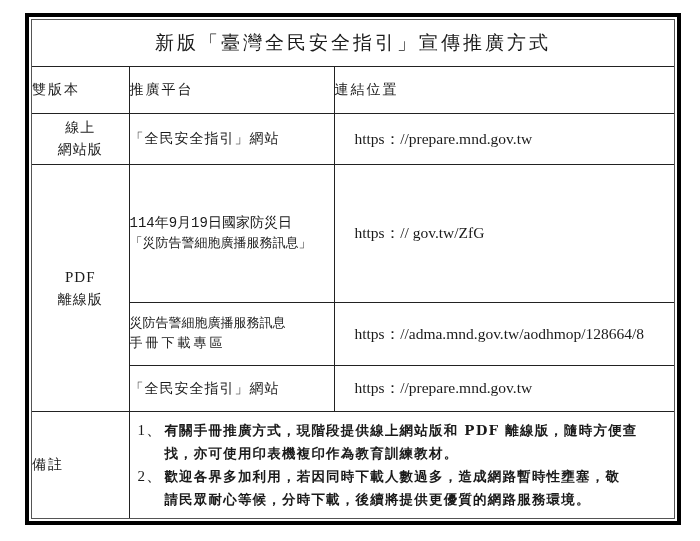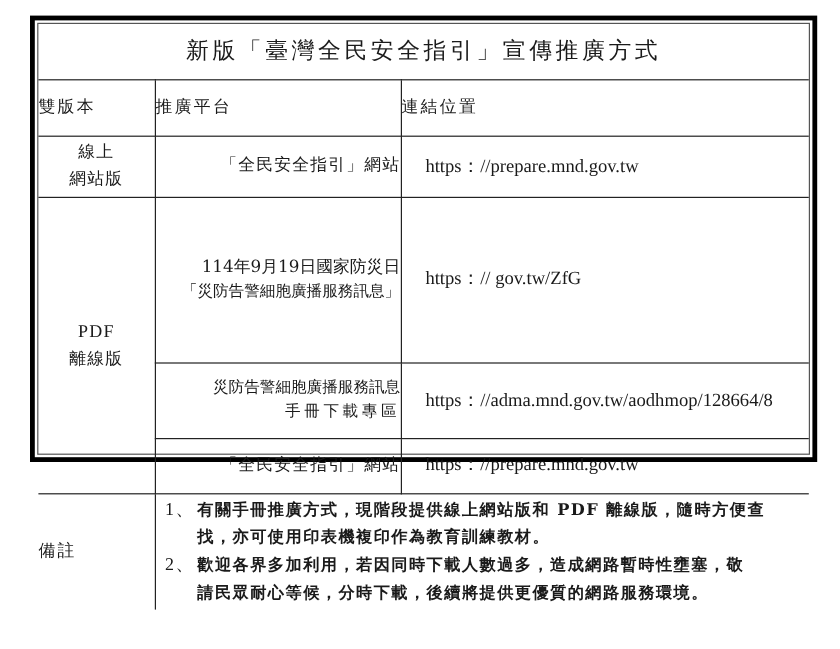--- a/index.html
+++ b/index.html
@@ -13,21 +13,21 @@
       position: relative;
       overflow: hidden;
       font-family: "DejaVu Serif", "Liberation Serif", serif;
       color: #1a1a1a;
     }
     .frame {
       position: absolute;
       left: 25px;
       top: 13px;
       width: 656px;
-      height: 372px;
+      height: 512px;
       box-sizing: border-box;
       border: 4px solid #000;
       background: #fff;
     }
     .frame-inner {
       position: absolute;
       left: 2px;
       top: 2px;
       right: 2px;
       bottom: 2px;
@@ -60,24 +60,24 @@
     }
     .header-cell {
       height: 45px;
       letter-spacing: 2px;
     }
     .version-cell {
       text-align: center;
       letter-spacing: 1px;
     }
     .platform-cell {
-      text-align: right;
+      text-align: left;
       letter-spacing: 1px;
     }
-    .platform-cell .line { display: block; }
+    .platform-cell .line { display: block; font-family: Liberation Mono, monospace; }
     .platform-cell.small { font-size: 13px; letter-spacing: 0; }
     .link-cell {
       padding-left: 20px;
       font-family: "Liberation Serif", "DejaVu Serif", serif;
       font-size: 15.5px;
       white-space: nowrap;
     }
     .notes-label {
       text-align: left;
       letter-spacing: 2px;

